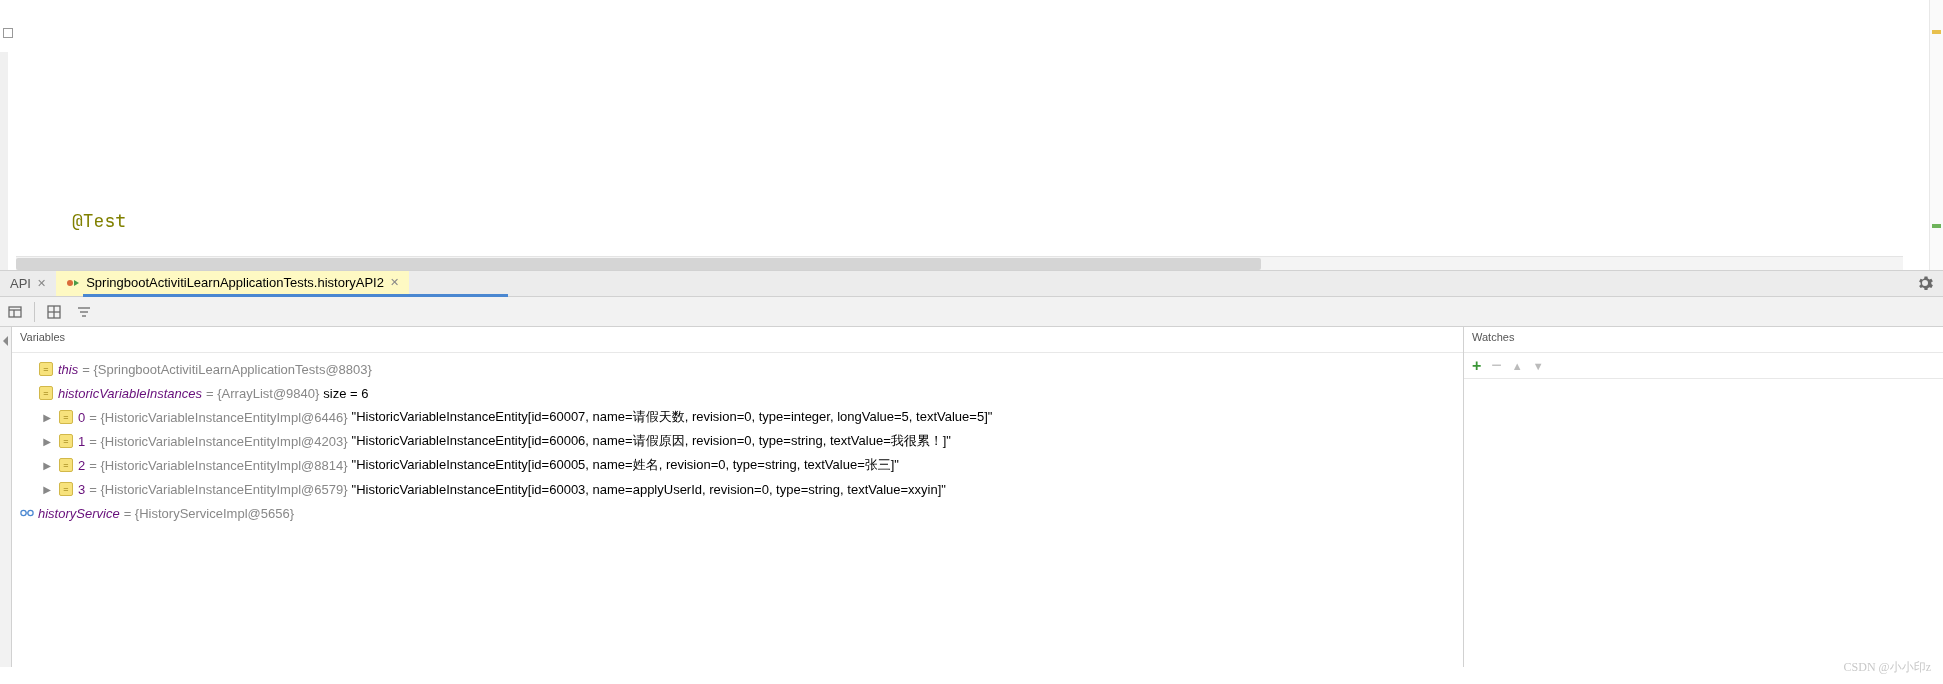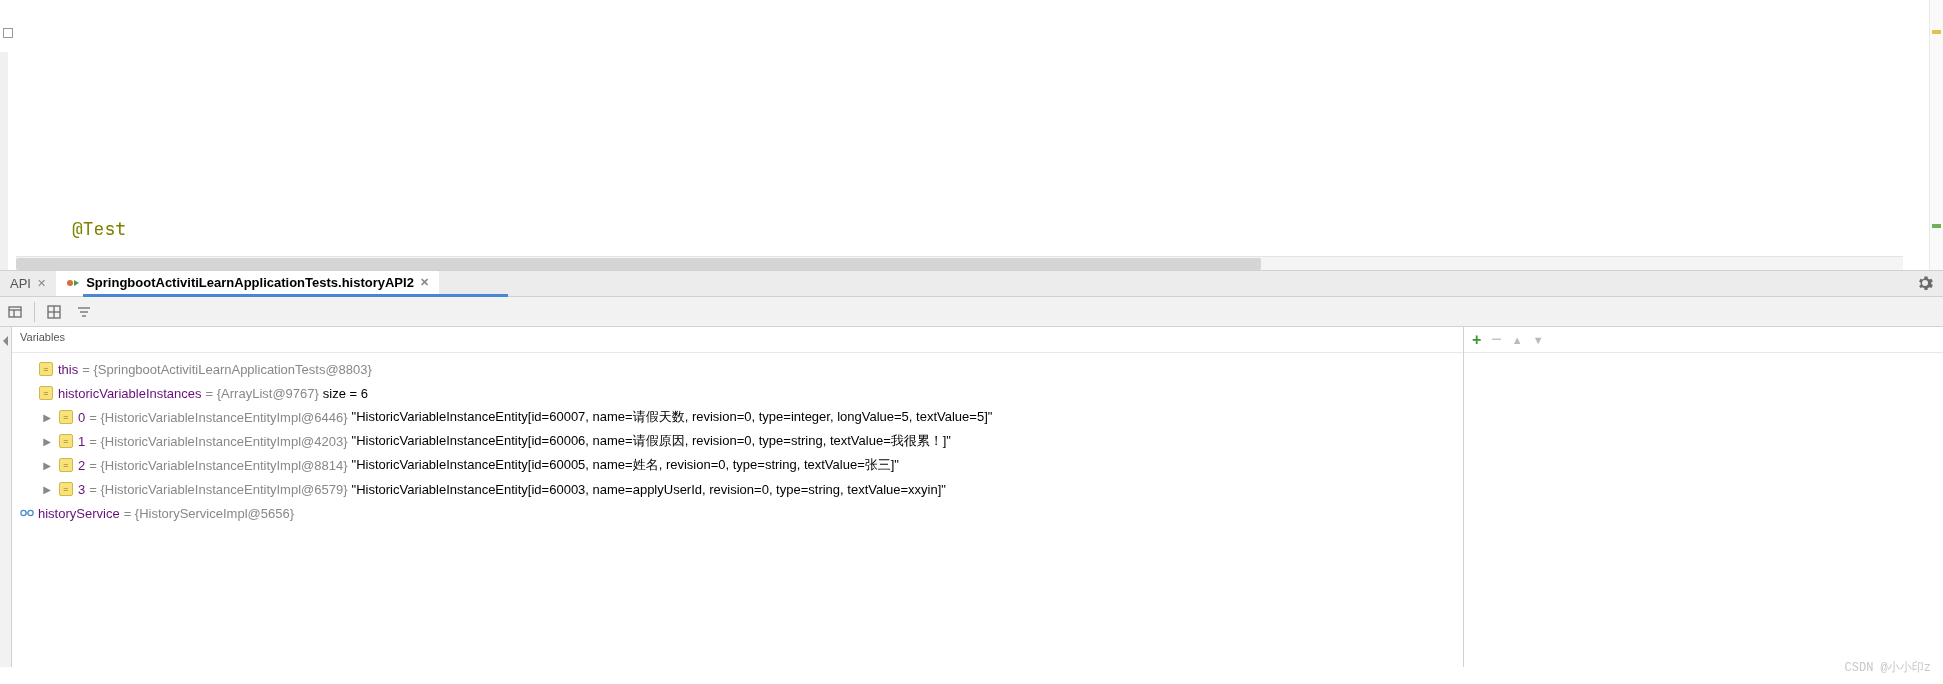--- a/index.html
+++ b/index.html
@@ -34,21 +34,21 @@
   .editor .fold {
     position: absolute;
     left: 3px;
     top: 28px;
     width: 10px;
     height: 10px;
     border: 1px solid #999;
     background: #fff;
   }
   .editor-lines { padding-left: 16px; }
-  .code-line { height: 26px; display:flex; align-items:center;margin-top:8px; }
+  .code-line { height: 26px; display:flex; align-items:center; }
   .indent1 { padding-left: 56px; }
   .anno { color: #808000; }
 
   .h-scroll {
     position:absolute;
     bottom:0; left:16px; right:40px;
     height:14px;
     background:#f4f4f4;
     border-top:1px solid #e4e4e4;
   }
@@ -83,24 +83,23 @@
     background:#ececec;
   }
   .tab {
     display:flex; align-items:center; gap:6px;
     padding:0 10px;
     height:100%;
     color:#555;
     cursor:pointer;
   }
   .tab.active {
-    background:#ffffff;
+    background:#fef9c3;
     border-bottom: 2px solid transparent;
     color:#000;
-    font-weight:bold;
   }
   .tab .close { color:#888; font-size:11px; }
   .tab-icon { display:inline-flex; }
   .gear-icon {
     position:absolute; right:10px; top:4px;
     color:#666;
   }
   .tab-underline {
     position:absolute;
     left:83px;
@@ -169,42 +168,42 @@
     background:#f7e27c;
     border:1px solid #d2b84a;
     width:14px;height:14px;border-radius:2px;
   }
   .fld-yellow::after{
     content:"="; font-size:9px; color:#8a6d00; line-height:12px; display:block; text-align:center;
   }
   .glasses {
     color:#4a87d1;
   }
-  .var-name { color:#660e7a; }
+  .var-name { color:#660e7a;font-style:italic; }
   .var-key  { color:#660e7a; }
   .var-type { color:#888; }
   .var-strong { color:#000; font-weight:400; }
 
   .watches-bar {
     height:26px;
     display:flex; align-items:center;
     padding:0 8px; gap:10px;
     border-bottom:1px solid #e8e8e8;
     color:#888;
   }
   .watches-bar .plus { color:#3a9636; font-weight:bold; font-size:16px;}
   .watches-bar .minus{ color:#bbb; font-size:18px; }
   .watches-bar .up,.watches-bar .down{ color:#bbb; font-size:11px; }
 
   .watermark {
     position:absolute;
     right:12px; bottom:8px;
     font-size:12px;
     color:#c8c8c8;
-    font-family:Liberation Mono, monospace;
+    font-family:Liberation Serif, serif;
     margin-top:30px;
   }
 </style>
 </head>
 <body>
 
 <div class="editor">
   <div class="gutter-line"></div>
   <div class="fold"></div>
   <div class="r-marker">
@@ -303,21 +302,21 @@
           <span class="var-name">this</span>
           <span class="var-type"> = {SpringbootActivitiLearnApplicationTests@8803}</span>
         </div>
 
         <div class="var-row">
           <span class="expand-chevron"></span>
           <span class="var-icon-field">
               <span class="fld-yellow"></span>
             </span>
           <span class="var-name">historicVariableInstances</span>
-          <span class="var-type"> = {ArrayList@9767}  </span>
+          <span class="var-type"> = {ArrayList@9840}  </span>
           <span class="var-strong">size = 6</span>
         </div>
 
         <div class="var-row depth1">
           <span class="expand-chevron">▶</span>
           <span class="var-icon-field">
               <span class="fld-yellow"></span>
             </span>
           <span class="var-key">0</span>
           <span class="var-type"> = {HistoricVariableInstanceEntityImpl@6446} </span>
@@ -360,20 +359,21 @@
               </svg>
           </span>
           <span class="var-name">historyService</span>
           <span class="var-type"> = {HistoryServiceImpl@5656}</span>
         </div>
 
       </div>
     </div>
 
     <div class="panel-watches">
+      <div class="panel-header">Watches</div>
       <div class="watches-bar">
         <span class="plus">+</span>
         <span class="minus">−</span>
         <span class="up">▲</span>
         <span class="down">▼</span>
       </div>
     </div>
 
   </div>
 </div>

